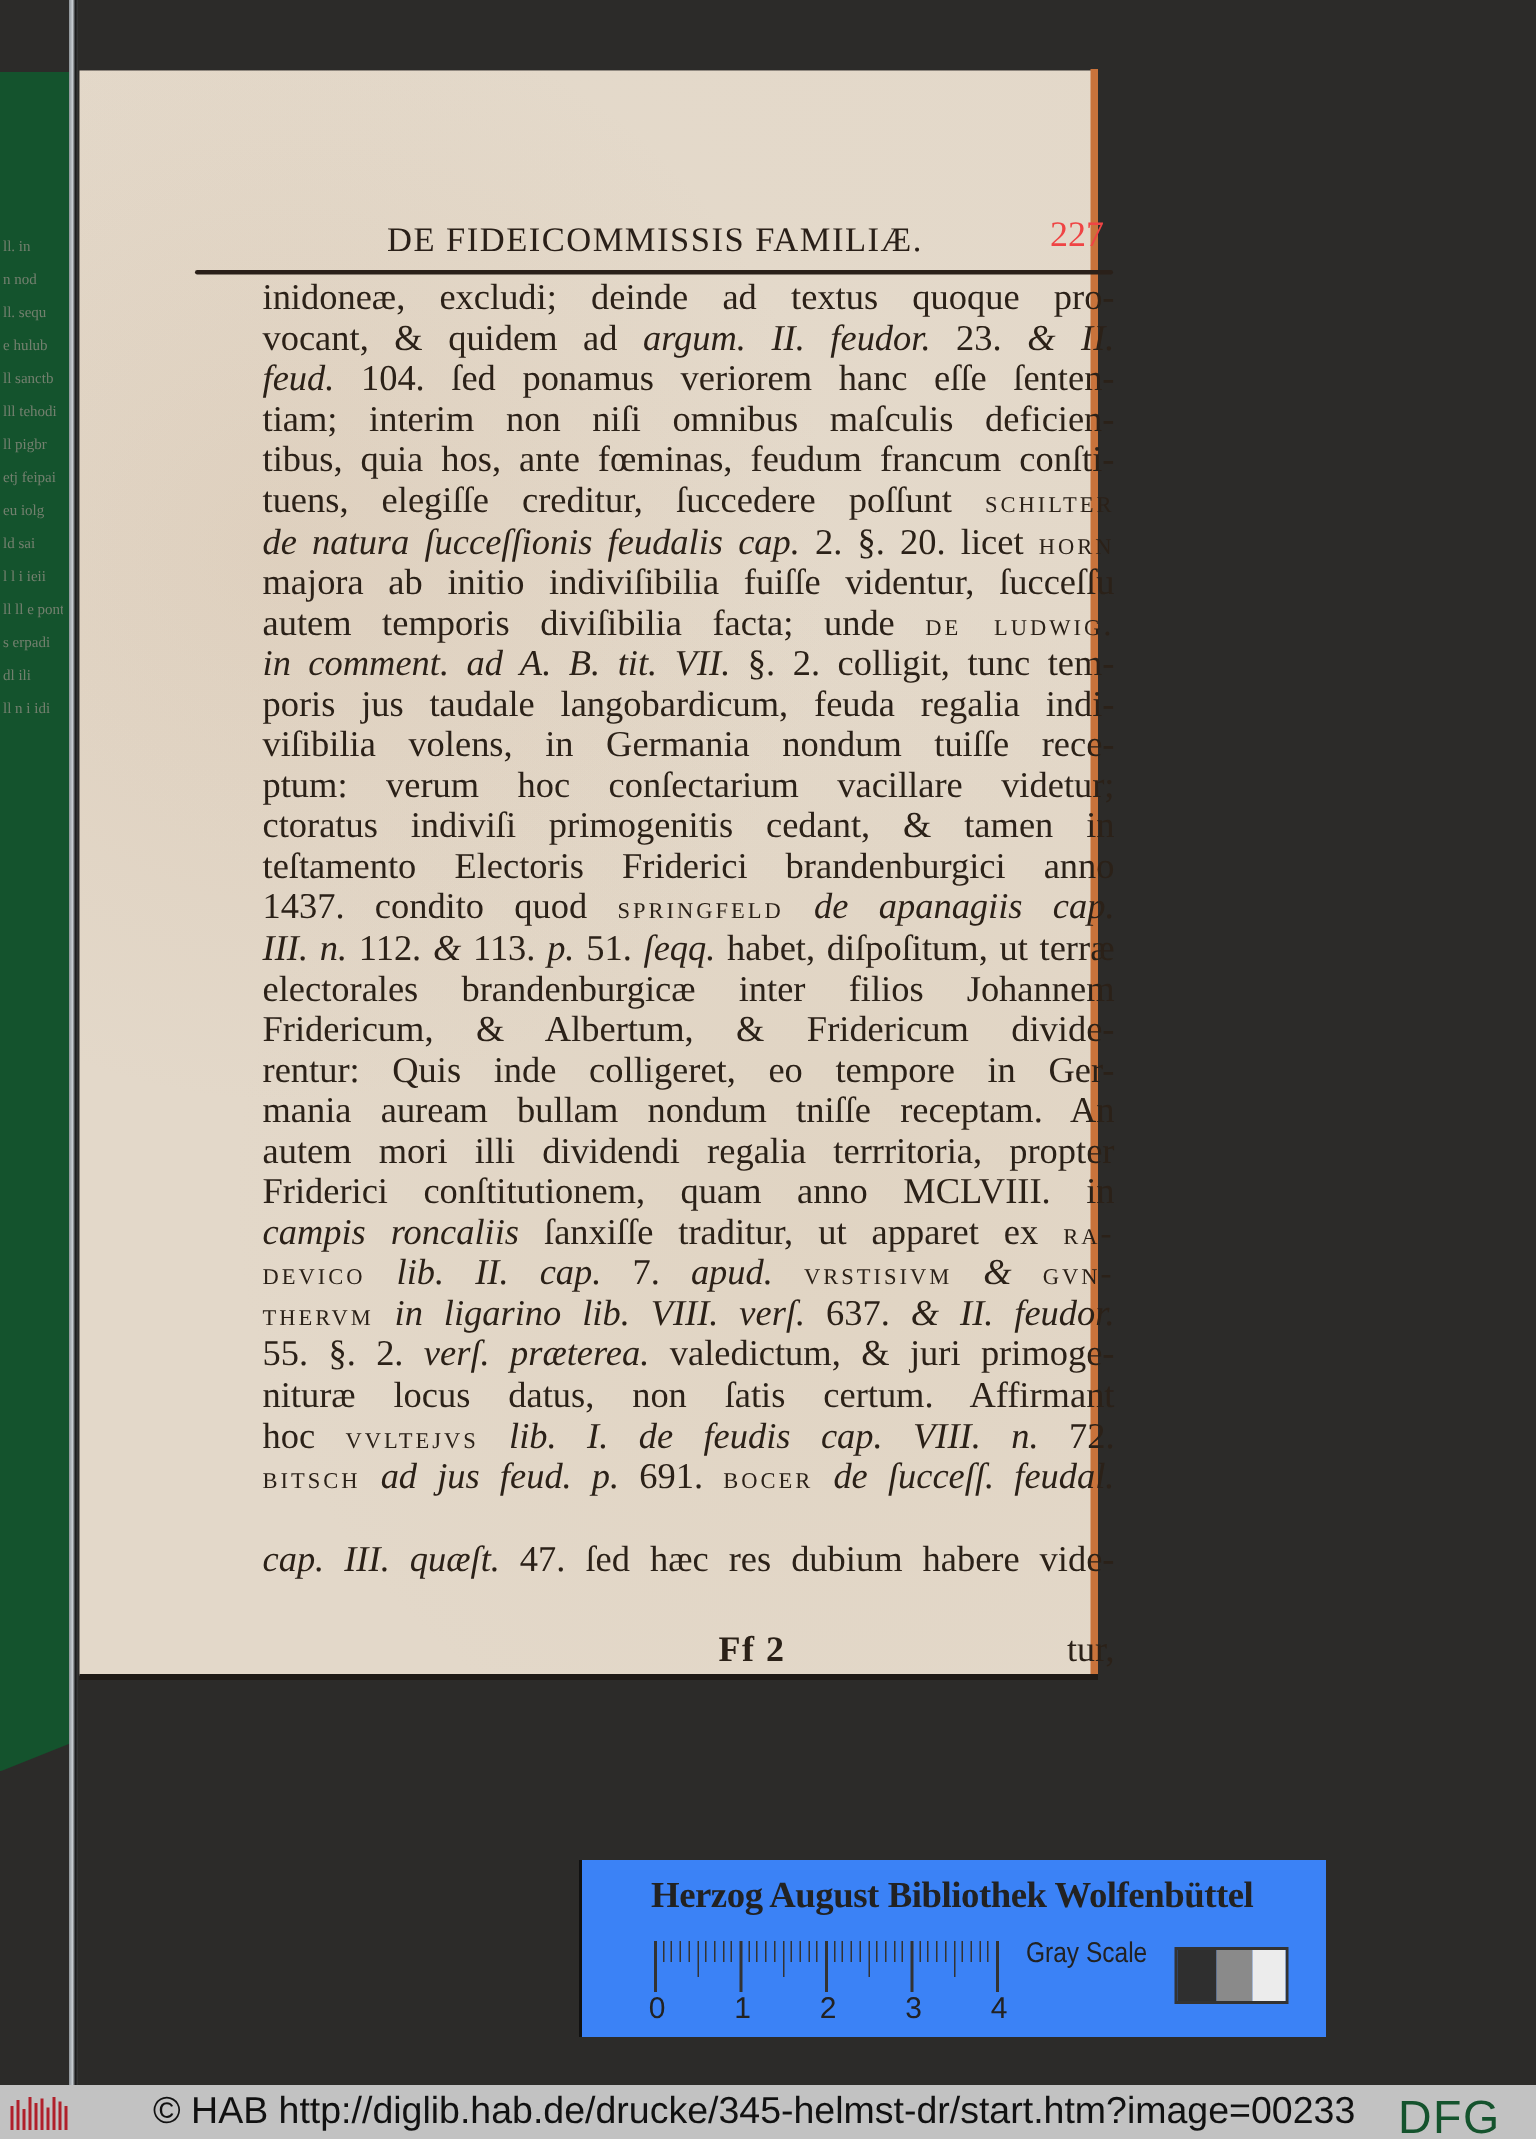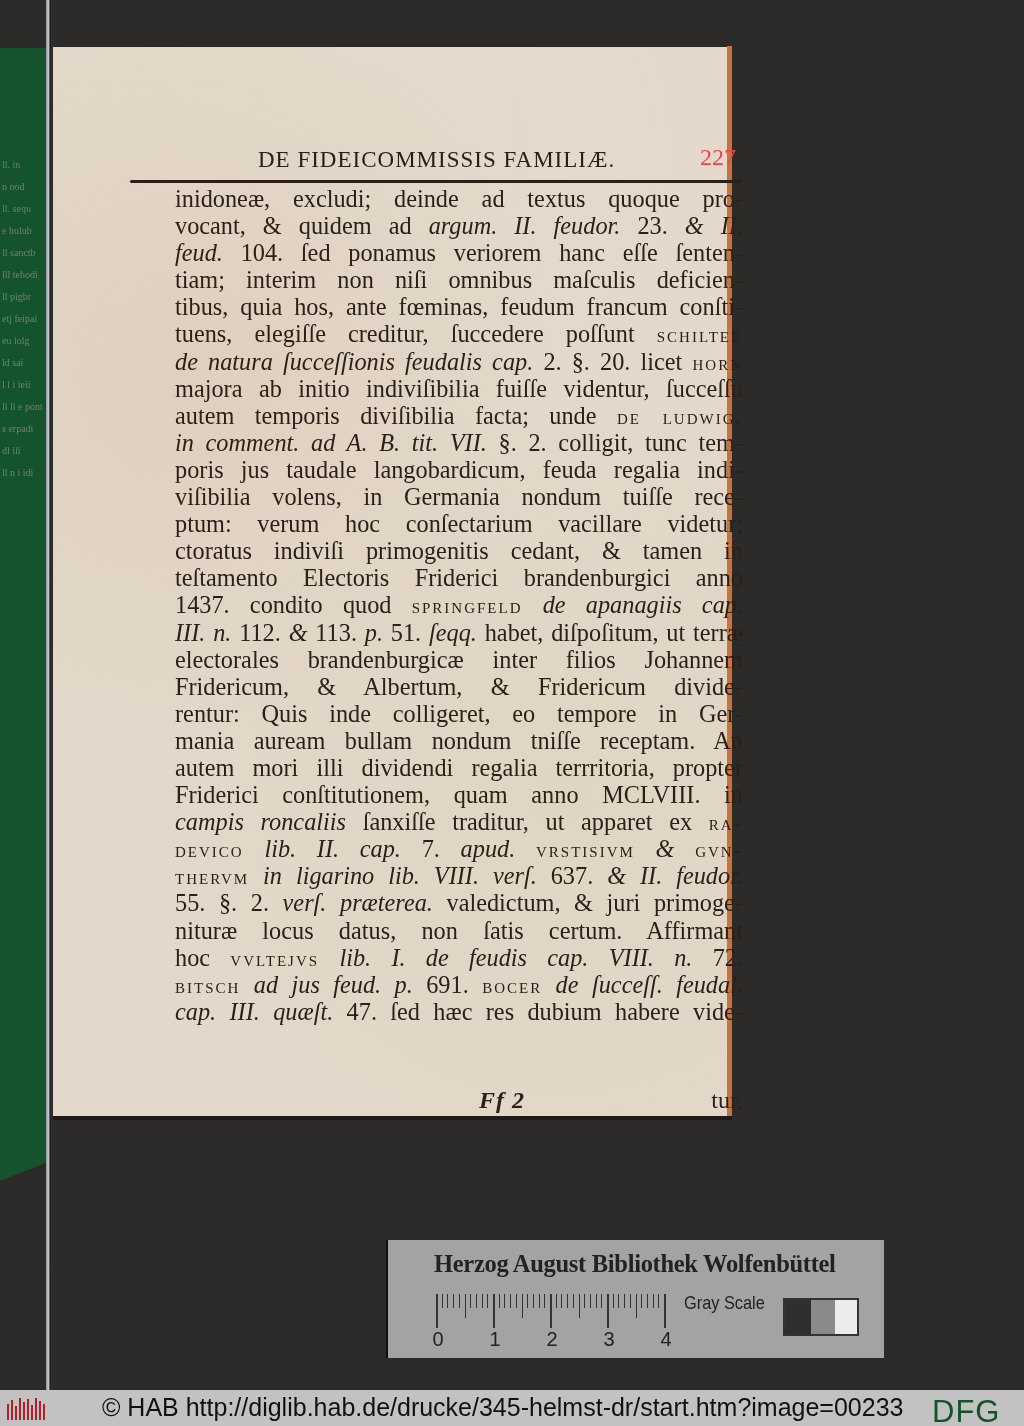--- a/index.html
+++ b/index.html
@@ -62,27 +62,27 @@
     position:absolute; left:175px; top:185px; width:568px;
     color:#2b2118; font-size:24.3px; line-height:27.1px;
   }
   .line { display:block; white-space:nowrap; text-align:justify; text-align-last:justify; height:27.1px; }
   .line i { font-style:italic; }
   .sc { font-variant:small-caps; letter-spacing:2px; font-size:22px; }
   .signature-line {
     position:absolute; left:175px; top:1087px; width:568px; height:28px;
     font-size:24px; color:#2b2118;
   }
-  .signature { position:absolute; left:304px; top:0; font-weight:bold; letter-spacing:1px;font-style:italic; }
+  .signature { position:absolute; left:304px; top:0; font-weight:bold; letter-spacing:1px; }
   .catchword { position:absolute; right:0; top:0; }
 
   
   .card {
     position:absolute; left:386px; top:1240px; width:496px; height:118px;
-    background:#a3a3a3; border-left:2px solid #111;
+    background:#3b82f6; border-left:2px solid #111;
   }
   .card-title {
     position:absolute; left:46px; top:10px;
     font-family:"Liberation Serif", serif; font-weight:bold; font-size:24.5px;
     color:#222; letter-spacing:-0.3px; white-space:nowrap;
   }
   .ruler { position:absolute; left:48px; top:54px; width:240px; height:34px; }
   .tick { position:absolute; top:0; width:1px; background:#333; }
   .ruler-labels { position:absolute; left:40px; top:88px; width:260px; height:22px; }
   .ruler-label {
@@ -176,21 +176,21 @@
     <span class="line"><span>mania auream bullam nondum tniſſe receptam.  An</span></span>
     <span class="line"><span>autem mori illi dividendi regalia terrritoria, propter</span></span>
     <span class="line"><span>Friderici conſtitutionem, quam anno MCLVIII. in</span></span>
     <span class="line"><i>campis roncaliis</i><span> ſanxiſſe traditur, ut apparet ex </span><span class="sc">ra-</span></span>
     <span class="line"><span class="sc">devico</span><span> </span><i>lib. II. cap.</i><span> 7. </span><i>apud.</i><span> </span><span class="sc">vrstisivm</span><span> </span><i>&amp;</i><span> </span><span class="sc">gvn-</span></span>
     <span class="line"><span class="sc">thervm</span><span> </span><i>in ligarino lib. VIII. verſ.</i><span> 637. </span><i>&amp;</i><span> </span><i>II. feudor.</i></span>
     <span class="line"><span>55. §. 2. </span><i>verſ. præterea.</i><span> valedictum, &amp; juri primoge-</span></span>
     <span class="line"><span>nituræ locus datus, non ſatis certum.    Affirmant</span></span>
     <span class="line"><span>hoc </span><span class="sc">vvltejvs</span><span> </span><i>lib. I. de feudis cap. VIII. n.</i><span> 72.</span></span>
     <span class="line"><span class="sc">bitsch</span><span> </span><i>ad jus feud. p.</i><span> 691. </span><span class="sc">bocer</span><span> </span><i>de ſucceſſ. feudal.</i></span>
-    <span class="line" style="text-align-last: justify;"><i>cap. III. quæſt.</i><span> 47. ſed hæc res dubium habere vide-</span></span>
+    <span class="line" style="text-align-last: justify; margin-top: 28px;"><i>cap. III. quæſt.</i><span> 47. ſed hæc res dubium habere vide-</span></span>
   </div>
 
 <div class="signature-line">
   <span class="signature">Ff 2</span>
   <span class="catchword">tur,</span>
 </div>
 
 <div class="card">
   <div class="card-title">Herzog August Bibliothek Wolfenbüttel</div>
   <div class="ruler" id="ruler">

